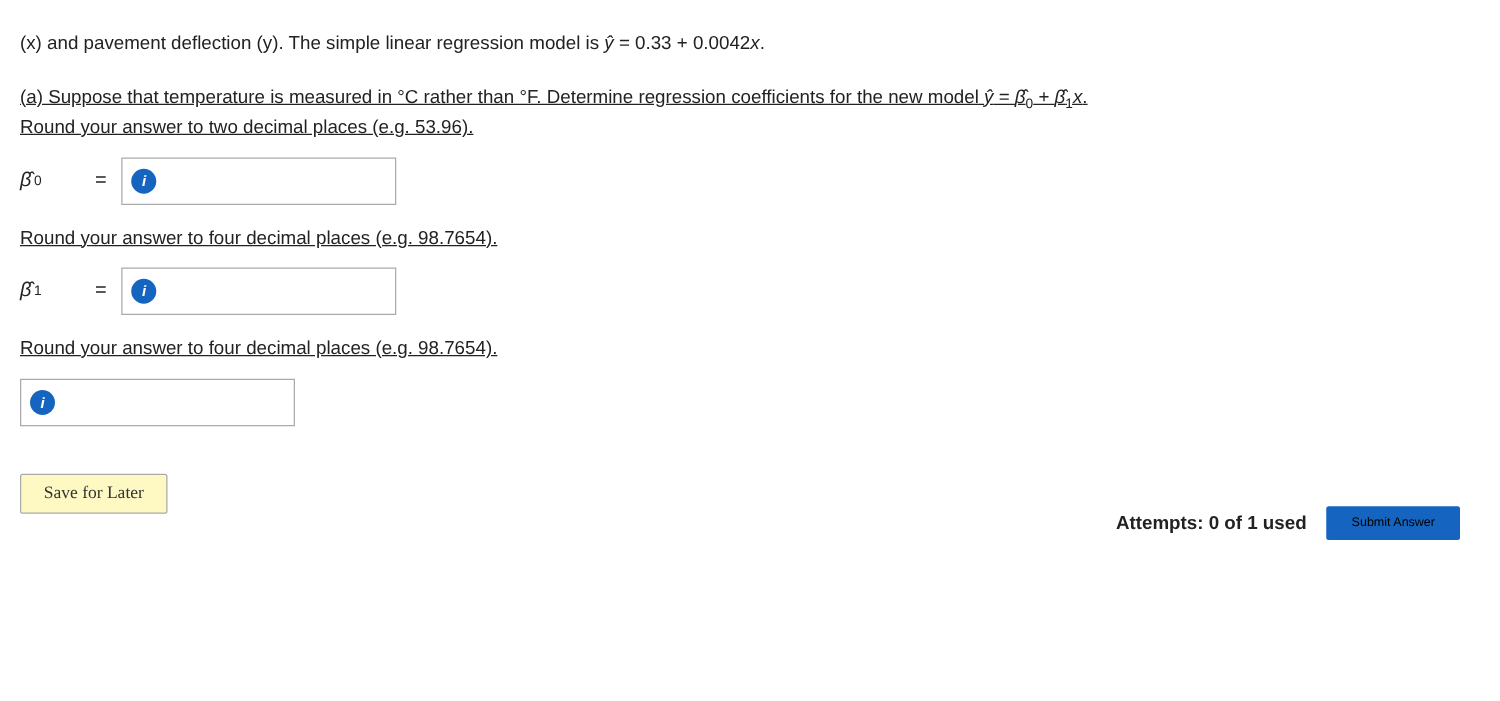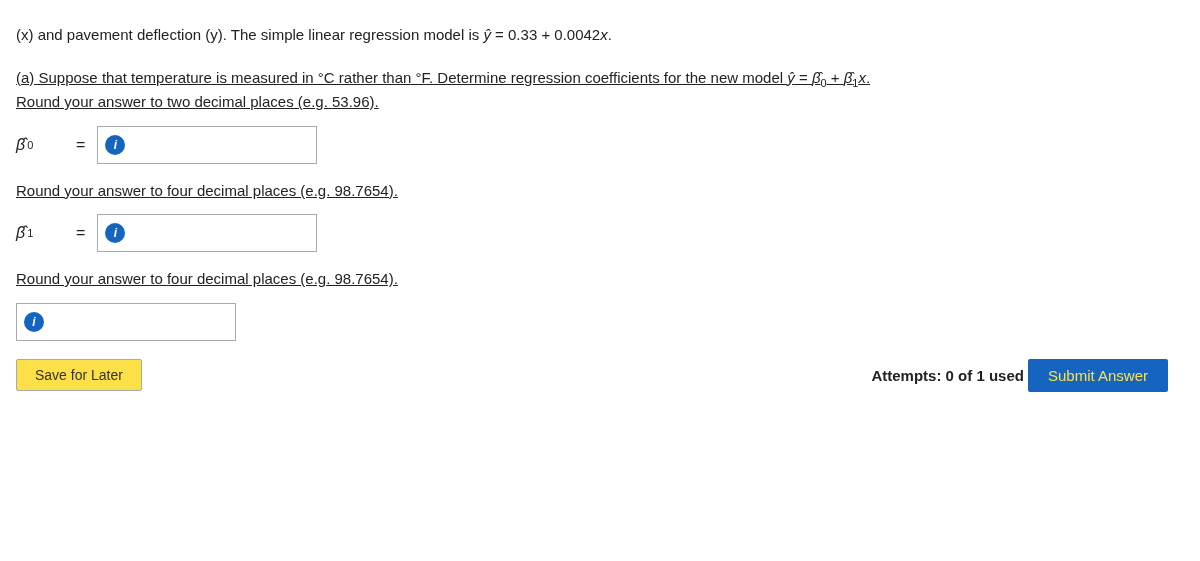--- a/index.html
+++ b/index.html
@@ -45,42 +45,44 @@
       margin-bottom: 18px;
     }
     .footer {
       display: flex;
       align-items: center;
       justify-content: space-between;
       margin-top: 8px;
     }
     .save-later-btn {
       border: 1.5px solid #aaa;
-      background: #fde047;
+      background: #fef9c3;
       color: #333;
       padding: 7px 18px;
       font-size: 14px;
       cursor: pointer;
       border-radius: 2px;
+      font-family: Liberation Serif, serif;
     }
     .attempts-area {
       display: flex;
       align-items: center;
-      gap: 4px;
+      gap: 16px;
+      margin-top: 46px;
     }
     .attempts-label {
       font-weight: bold;
       font-size: 15px;
     }
     .submit-btn {
       background: #1565c0;
-      color: #fde047;
+      color: #000000;
       border: none;
       padding: 8px 20px;
-      font-size: 15px;
+      font-size: 10px;
       cursor: pointer;
       border-radius: 2px;
     }
     
     .math {
       font-style: italic;
     }
     sub, sup {
       font-size: 11px;
     }

